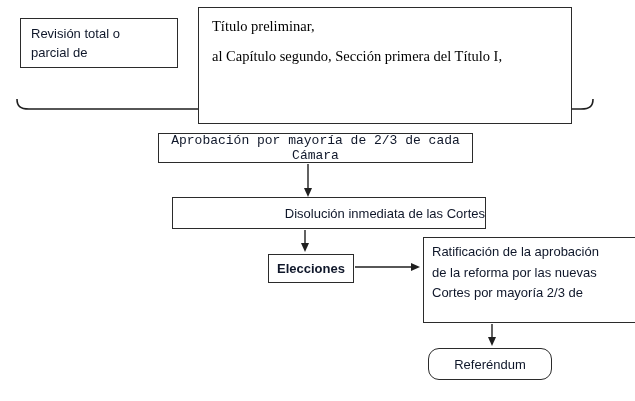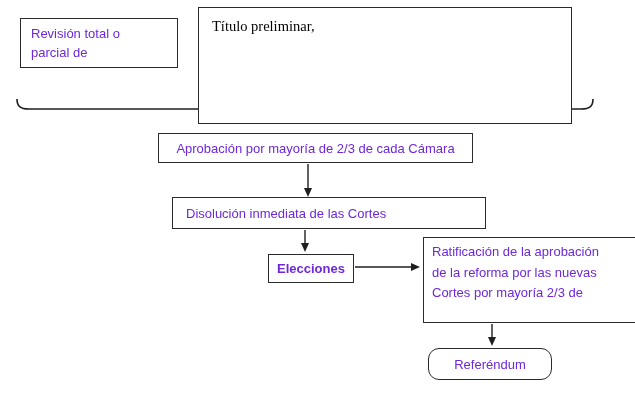--- a/index.html
+++ b/index.html
@@ -22,21 +22,21 @@
     height: 401px;
     pointer-events: none;
   }
   .box {
     position: absolute;
     box-sizing: border-box;
     border: 1.6px solid #2b2b2b;
     background: #ffffff;
     font-family: "Liberation Sans", sans-serif;
     font-size: 13px;
-    color: #6d28d9;
+    color: #0f172a;
   }
   .box.center {
     display: flex;
     align-items: center;
     justify-content: center;
     text-align: center;
   }
   .box.vcenter {
     display: flex;
     align-items: center;
@@ -48,25 +48,26 @@
   }
   #box-titulos {
     left: 198px; top: 7px; width: 374px; height: 117px;
     padding: 3px 0 0 13px;
     font-family: "Liberation Serif", serif;
     font-size: 14.5px;
     color: #000000;
     line-height: 30px;
   }
   #box-aprobacion {
-    left: 158px; top: 133px; width: 315px; height: 30px;
+    left: 158px; top: 133px; width: 315px; height: 30px; font-family: Liberation Mono, monospace;
   }
   #box-disolucion {
     left: 172px; top: 197px; width: 314px; height: 32px;
     padding-left: 13px;
+    justify-content: flex-end;
   }
   #box-elecciones {
     left: 268px; top: 254px; width: 86px; height: 29px; font-weight: bold;
   }
   #box-ratificacion {
     left: 423px; top: 237px; width: 216px; height: 86px;
     padding: 4px 0 0 8px;
     line-height: 20.5px;
   }
   #box-referendum {
@@ -105,20 +106,21 @@
     </g>
   </svg>
 
   <div class="box" id="box-revision">
     <div class="line">Revisión total o</div>
     <div class="line">parcial de</div>
   </div>
 
   <div class="box" id="box-titulos">
     <div class="line">Título preliminar,</div>
+    <div class="line">al Capítulo segundo, Sección primera del Título I,</div>
   </div>
 
   <div class="box center" id="box-aprobacion">
     <span>Aprobación por mayoría de 2/3 de cada Cámara</span>
   </div>
 
   <div class="box vcenter" id="box-disolucion">
     <span>Disolución inmediata de las Cortes</span>
   </div>
 

